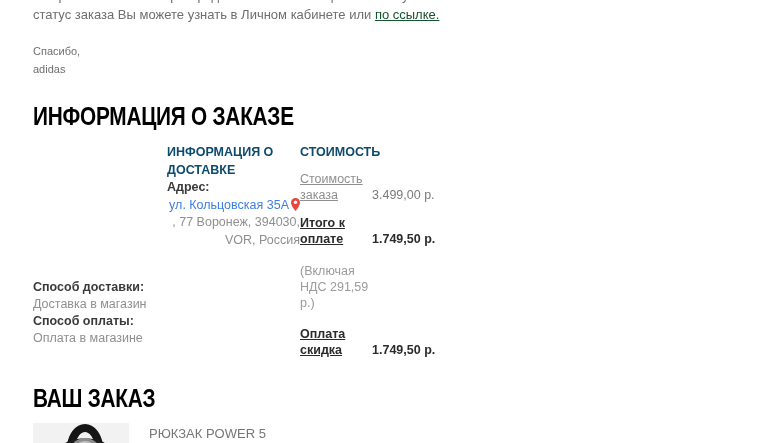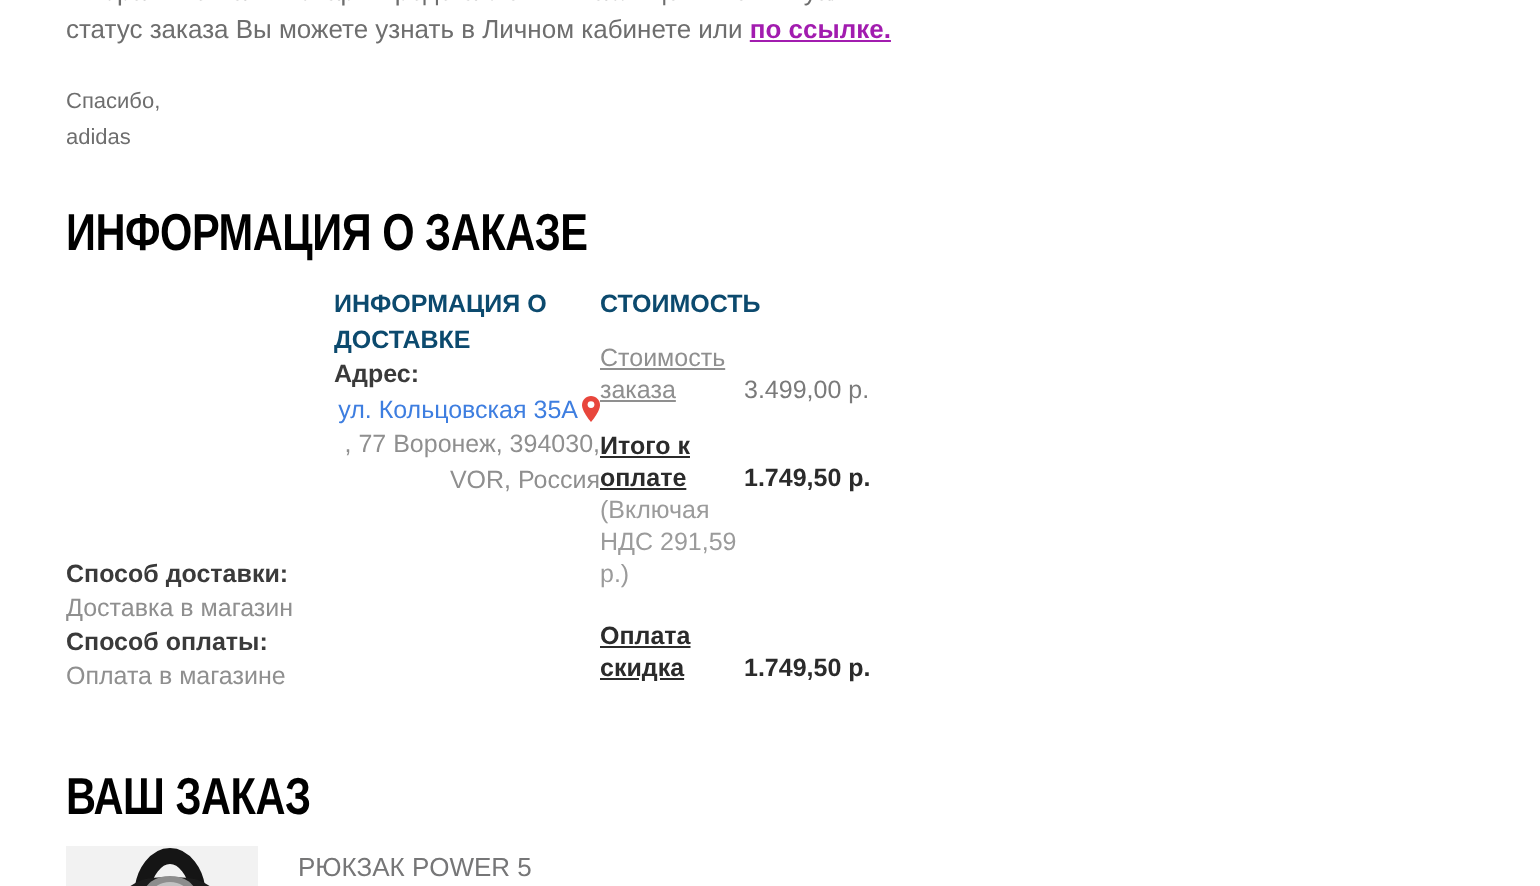--- a/index.html
+++ b/index.html
@@ -16,24 +16,23 @@
   
   .intro {
     margin-top: -14px;
     width: 470px;
     font-size: 13px;
     line-height: 19px;
     color: #6e6e6e;
   }
   .intro .line { display: block; white-space: nowrap; }
   .intro-link {
-    color: #a21caf;
+    color: #14532d;
     text-decoration: underline;
     cursor: pointer;
-    font-weight: bold;
   }
   .signoff {
     margin-top: 18px;
     font-size: 11px;
     line-height: 18px;
     color: #6e6e6e;
   }
   .signoff span { display: block; }
   .section-heading {
     margin-top: 25px;
@@ -77,21 +76,21 @@
     justify-content: space-between;
   }
   .cl { width: 72px; flex: 0 0 72px; color: #8f8f8f; text-decoration: underline; }
   .cv { color: #7a7a7a; white-space: nowrap; text-align: left; }
   .cost-row.total { margin-top: 12px; }
   .cost-row.total .cl, .cost-row.total .cv,
   .cost-row.total2 .cl, .cost-row.total2 .cv {
     font-weight: bold;
     color: #2b2b2b;
   }
-  .vat { width: 84px; color: #9b9b9b; }
+  .vat { width: 84px; color: #9b9b9b; margin-top: 16px; }
   .cost-row.total2 { margin-top: 15px; }
   
   .product { display: flex; margin-top: 12px; }
   .product-image {
     position: relative;
     width: 96px; height: 100px;
     flex: 0 0 96px;
     background: #f2f2f2;
     overflow: hidden;
   }

